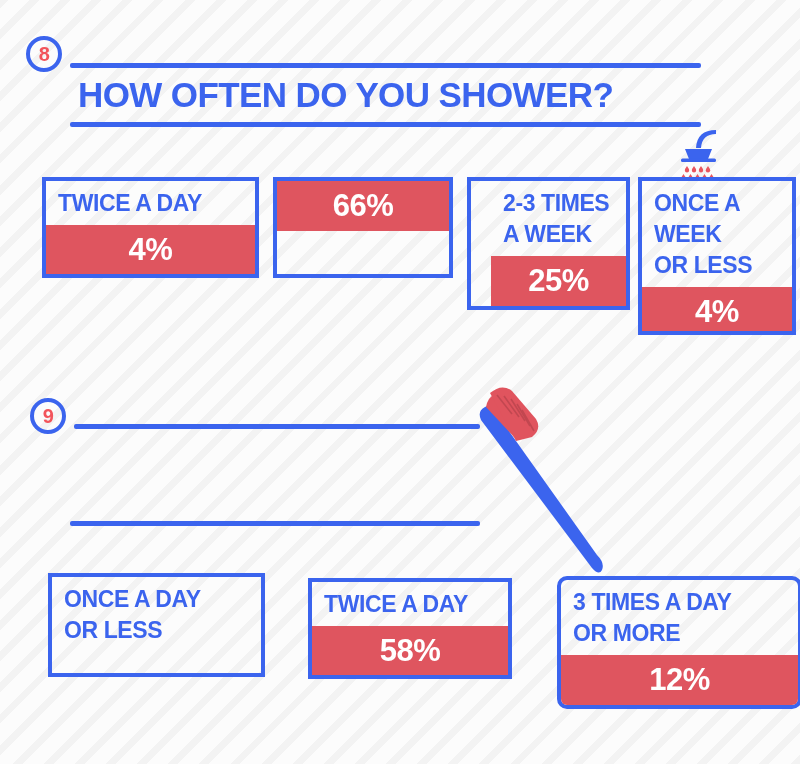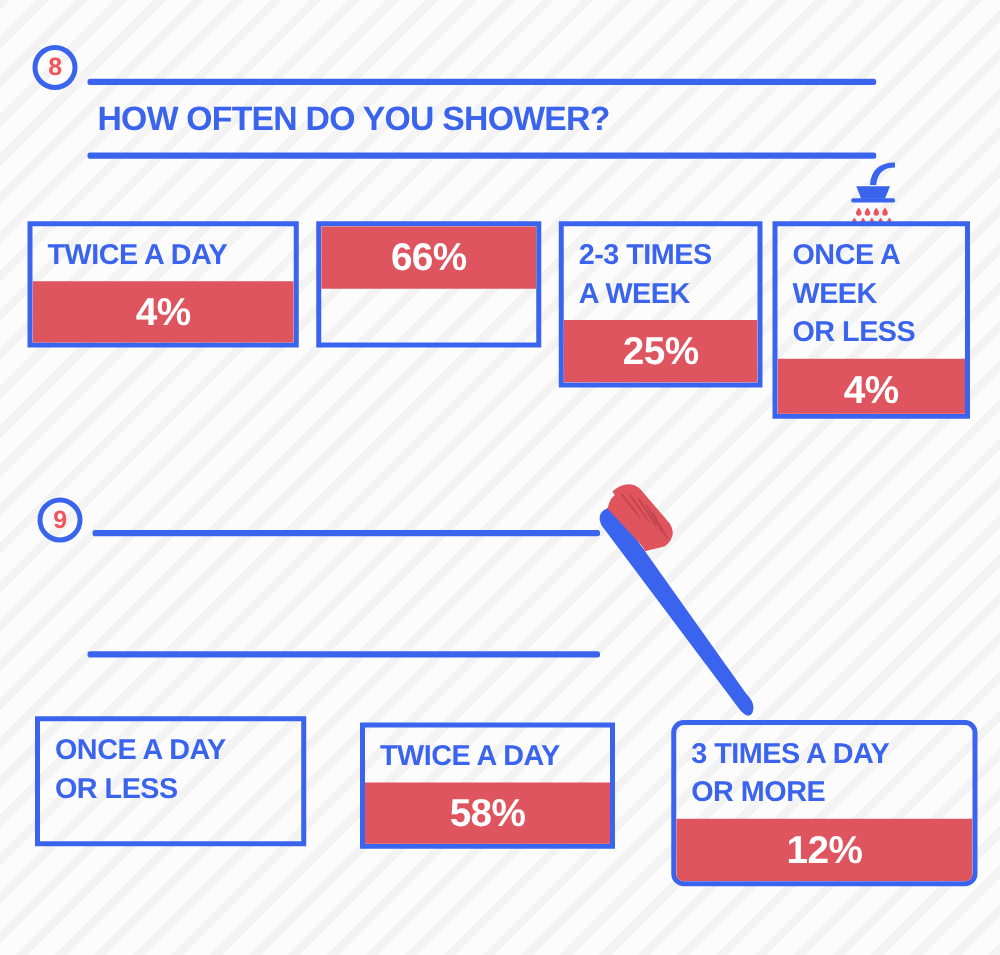--- a/index.html
+++ b/index.html
@@ -56,37 +56,38 @@
     background: #3b64ee;
     height: 5px;
     border-radius: 2px;
   }
 
   
   .heading {
     position: absolute;
     color: #3b64ee;
     font-weight: bold;
-    font-size: 27px;
+    font-size: 35px;
     line-height: 42px;
     letter-spacing: -0.6px;
     white-space: pre-line;
     text-transform: uppercase;
   }
 
   
   .stat-box {
     position: absolute;
     box-sizing: border-box;
     border: 4px solid #3b64ee;
     background: transparent;
     display: flex;
     flex-direction: column;
     justify-content: space-between;
     overflow: hidden;
+    margin-left: 20px;
   }
   .stat-label {
     color: #3b64ee;
     font-weight: bold;
     font-size: 23px;
     line-height: 31px;
     letter-spacing: -0.4px;
     padding: 7px 10px 6px 12px;
     text-transform: uppercase;
     white-space: pre-line;
@@ -151,21 +152,21 @@
 
   <div class="stat-box" style="left:22px; top:177px; width:217px; height:101px;">
     <div class="stat-label">Twice a day</div>
     <div class="stat-value-bar">4%</div>
   </div>
 
   <div class="stat-box" style="left:253px; top:177px; width:180px; height:101px;">
     <div class="stat-value-bar">66%</div>
   </div>
 
-  <div class="stat-box" style="left:447px; top:177px; width:163px; height:133px;">
+  <div class="stat-box" style="left:447px; top:177px; width:163px; height:133px;padding-left:20px;">
     <div class="stat-label">2-3 times
 a week</div>
     <div class="stat-value-bar">25%</div>
   </div>
 
   <div class="stat-box" style="left:618px; top:177px; width:158px; height:158px;">
     <div class="stat-label">Once a
 week
 or less</div>
     <div class="stat-value-bar">4%</div>

